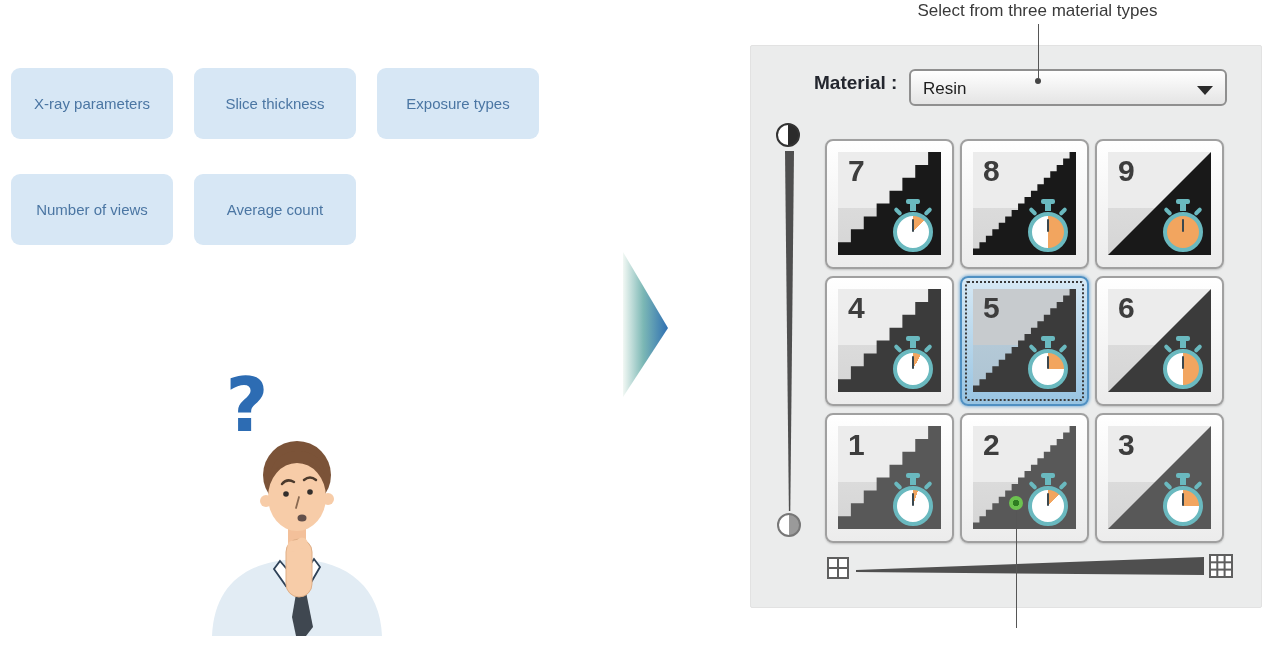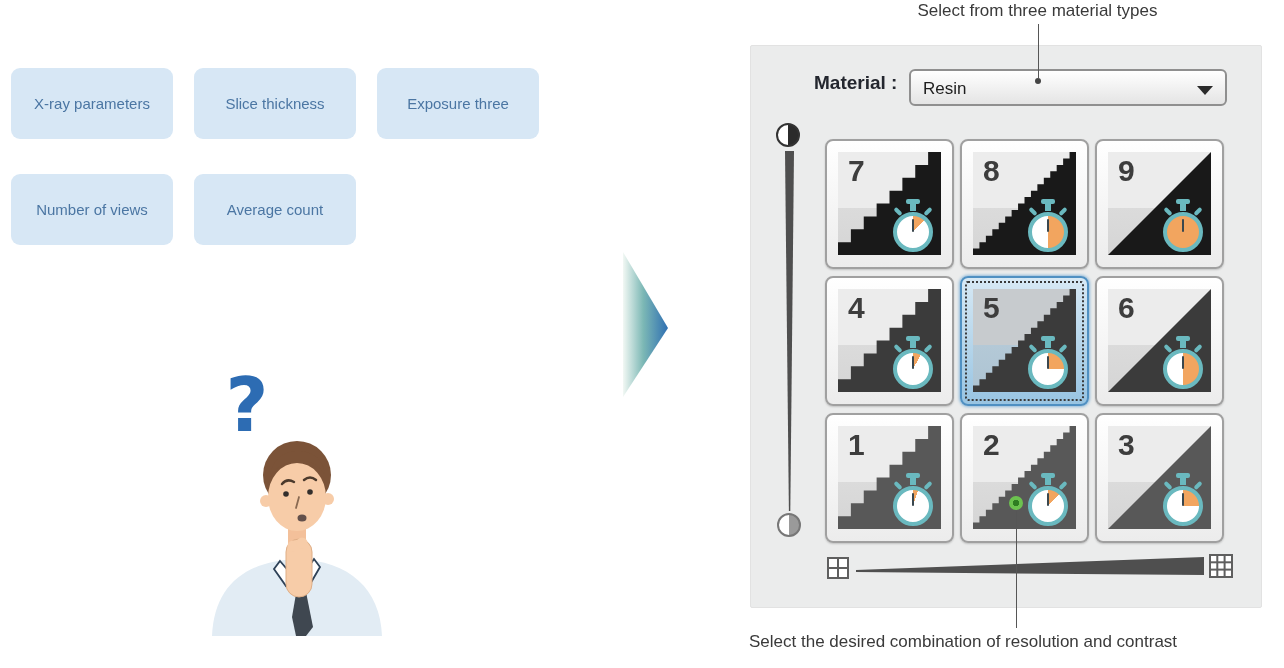--- a/index.html
+++ b/index.html
@@ -103,21 +103,21 @@
     </defs>
   </svg>
 
   <div class="param-box" style="left:194px;top:68px">
       <span>Slice thickness</span>
     </div>
   <div class="param-box" style="left:11px;top:68px">
       <span>X-ray parameters</span>
     </div>
   <div class="param-box" style="left:377px;top:68px">
-      <span>Exposure three</span>
+      <span>Exposure types</span>
     </div>
   <div class="param-box" style="left:11px;top:174px">
       <span>Number of views</span>
     </div>
   <div class="param-box" style="left:194px;top:174px">
       <span>Average count</span>
     </div>
 
   <svg class="person" width="200" height="281" viewBox="0 0 200 281">
     <text x="49" y="76" font-size="74" font-weight="bold" fill="#2d6cb3" text-anchor="middle" font-family="DejaVu Sans, sans-serif">?</text>
@@ -340,15 +340,14 @@
       <line x1="1" y1="15.6" x2="23" y2="15.6" stroke="#5f5f5f" stroke-width="2"></line>
     </svg>
   </div>
 
   <div class="note note-top">Select from three material types</div>
   <div class="note-line line-top"></div>
   <div class="dot-small"></div>
 
   <div class="dot-green"></div>
   <div class="note-line line-bottom"></div>
-  <div class="note note-bottom">Select the desired combination of resolution and contrast</div>
 
 </div>
 
 </body></html>

